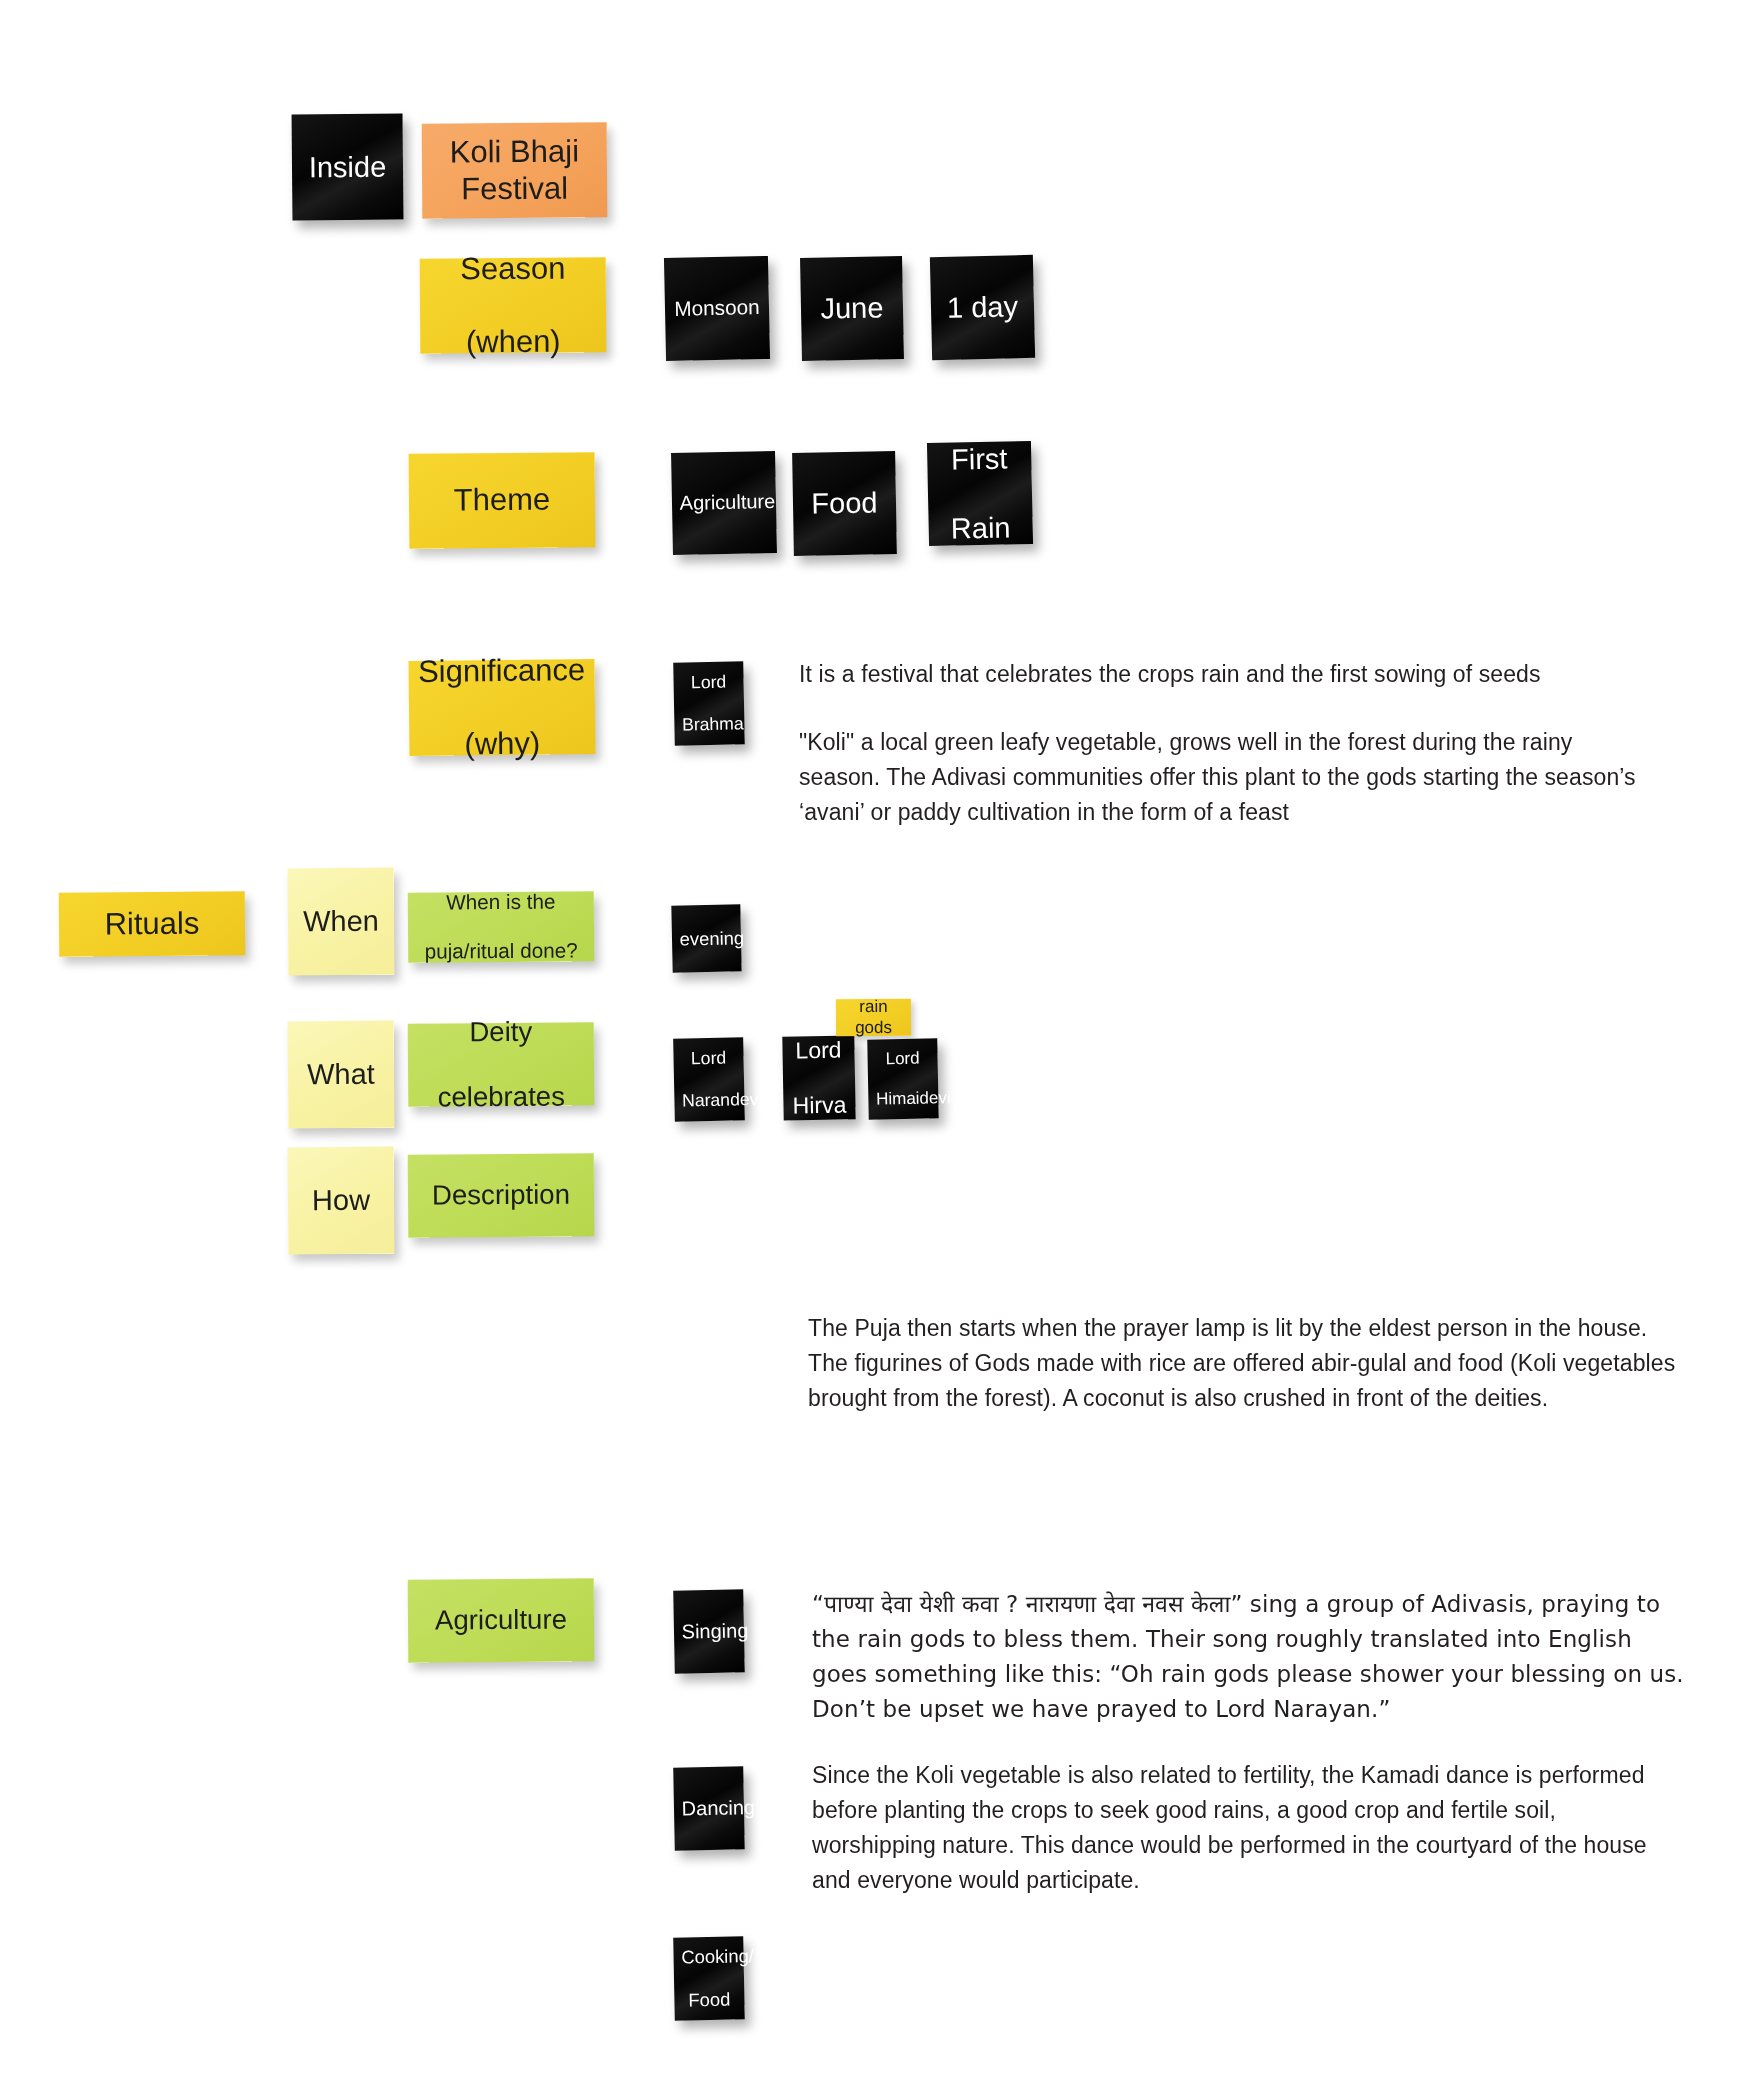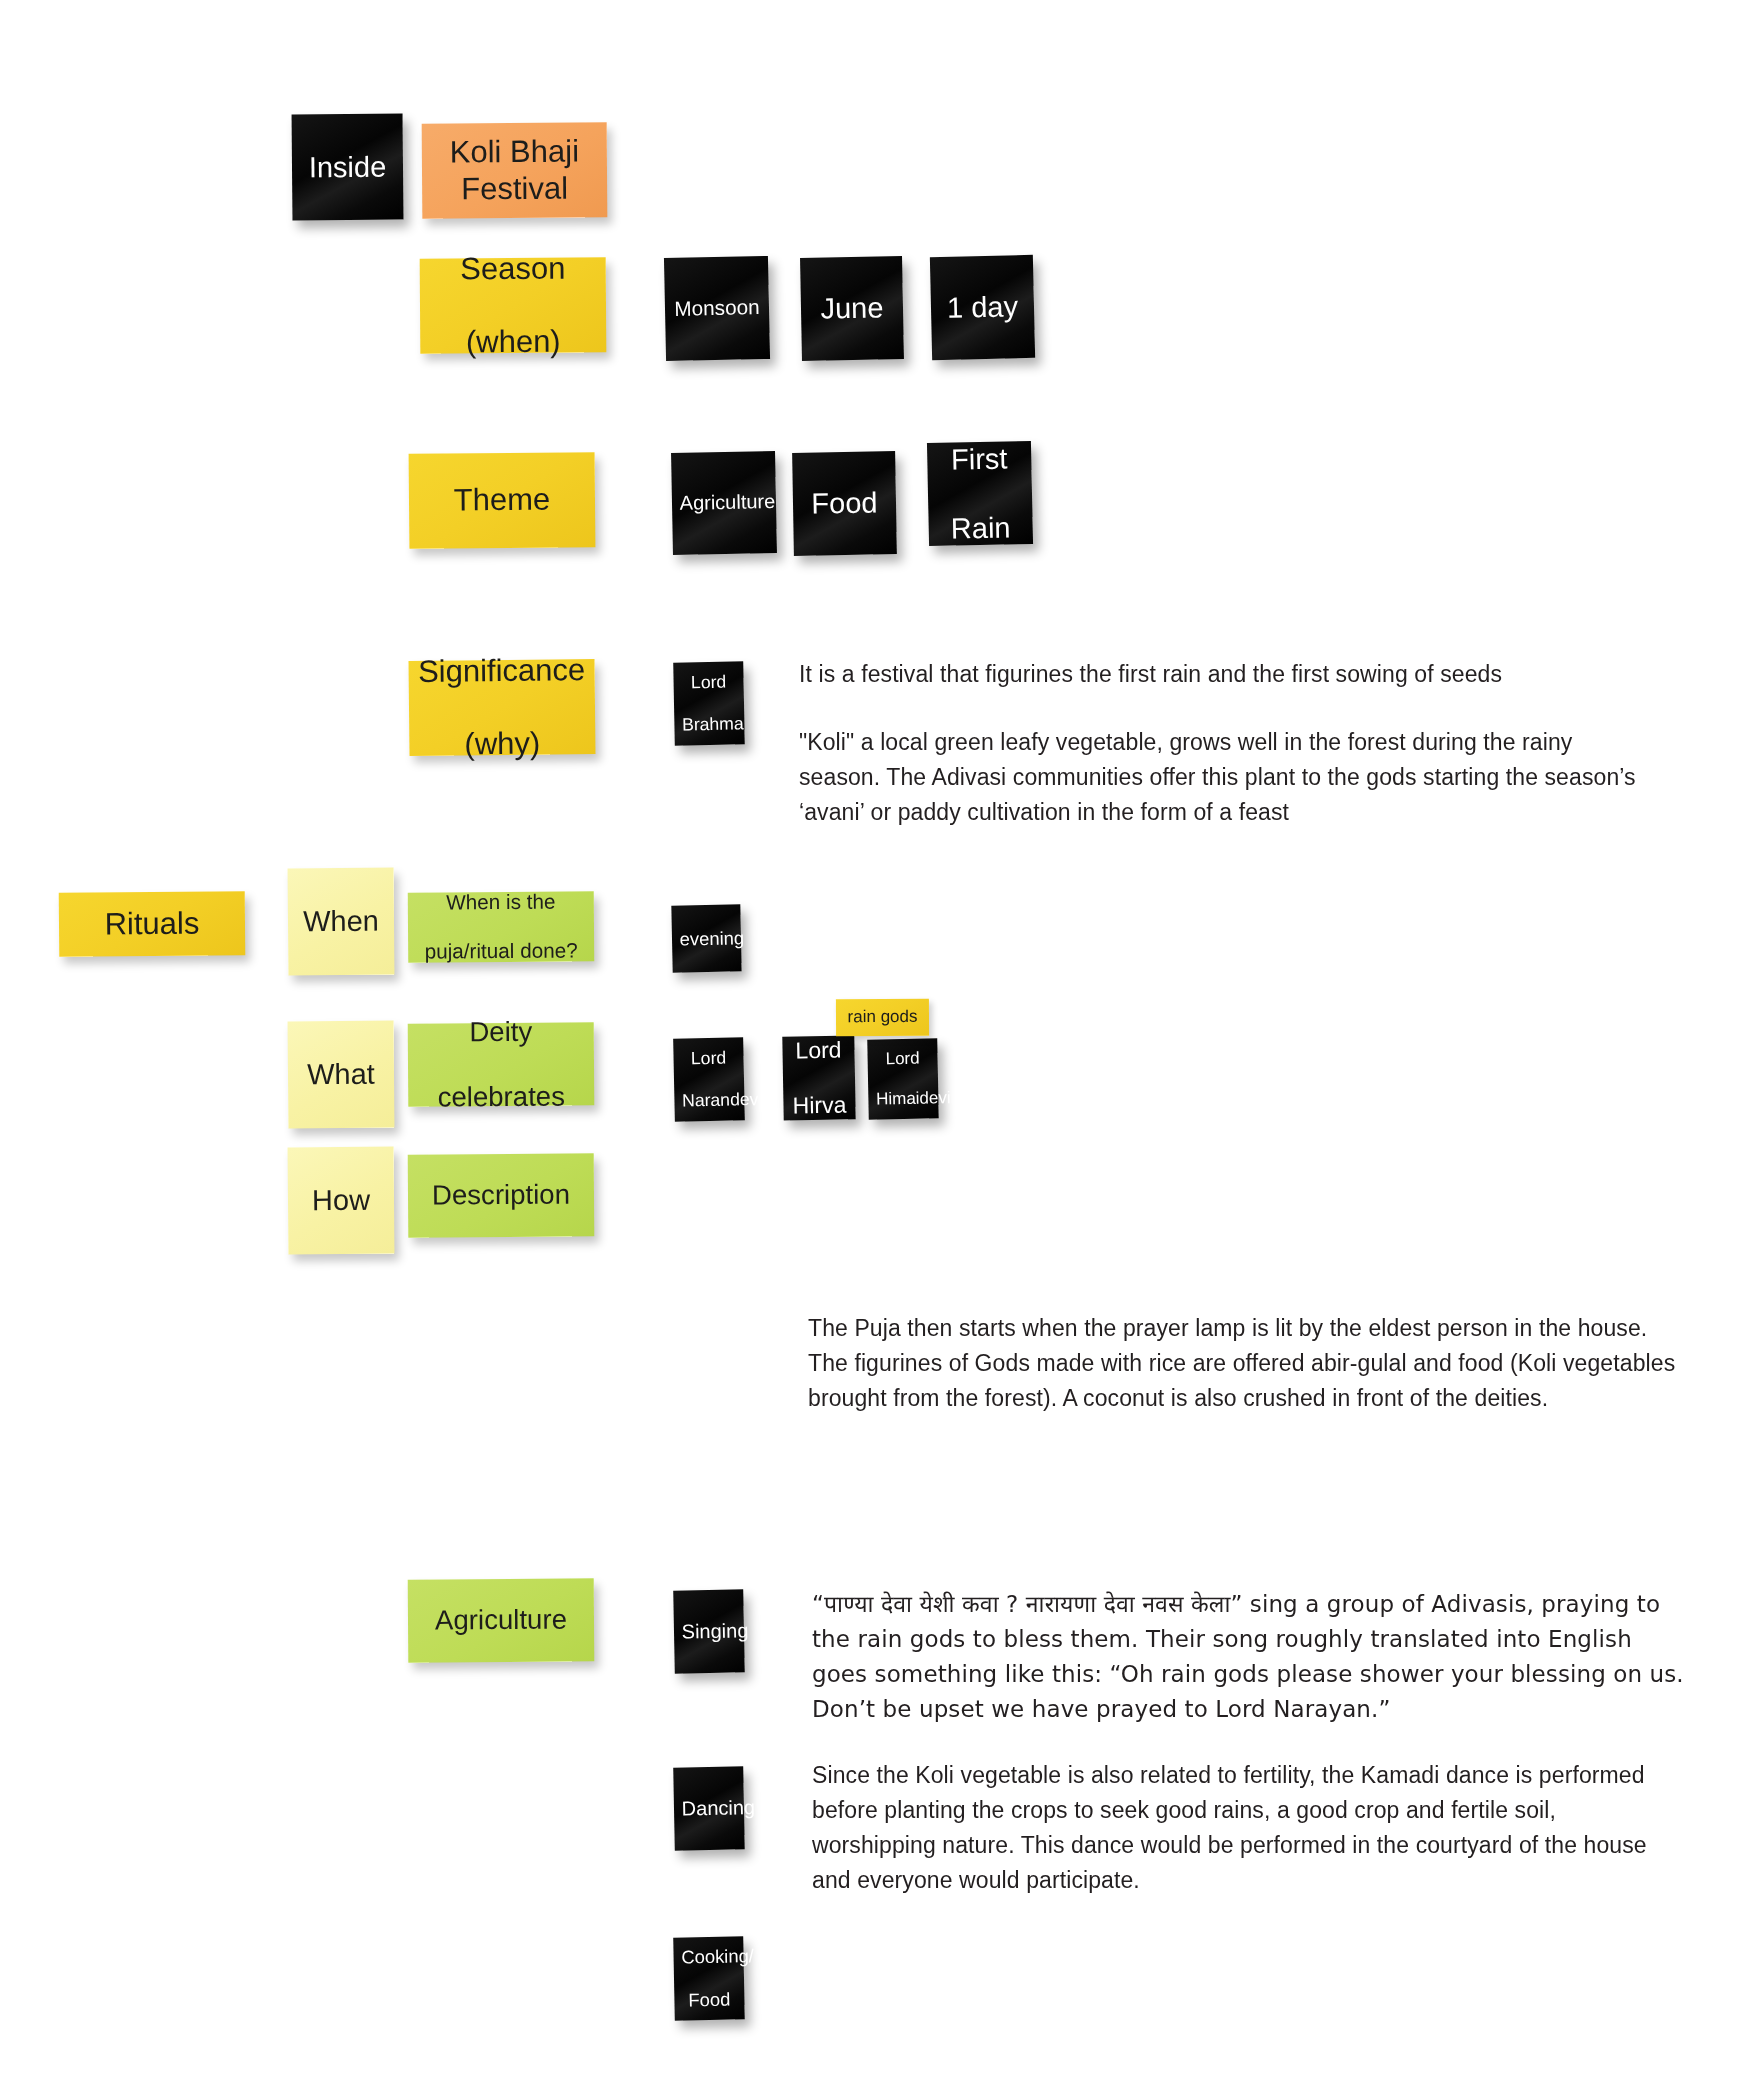--- a/index.html
+++ b/index.html
@@ -115,21 +115,21 @@
       <span>Significance</span><br><span>(why)</span>
     </span>
   </div>
 
   <div class="note n-black" style="left:674px; top:622px; width:70px; height:83px; font-size:17.6px; transform:rotate(-1.1deg);">
     <span>
       <span>Lord</span><br><span>Brahma</span>
     </span>
   </div>
 
-  <div class="para" style="left:799px; top:617px; width:873px;">It is a festival that figurines the first rain and the first sowing of seeds</div>
+  <div class="para" style="left:799px; top:617px; width:873px;">It is a festival that celebrates the crops rain and the first sowing of seeds</div>
 
   <div class="para" style="left:799px; top:685px; width:839px;">"Koli" a local green leafy vegetable, grows well in the forest during the rainy season. The Adivasi communities offer this plant to the gods starting the season’s ‘avani’ or paddy cultivation in the form of a feast</div>
 
   <div class="note n-yellow" style="left:59px; top:852px; width:186px; height:64px; font-size:31px; transform:rotate(-0.5deg);">
     <span>Rituals</span>
   </div>
 
   <div class="note n-pale" style="left:288px; top:828px; width:106px; height:107px; font-size:29px; transform:rotate(-0.5deg);">
     <span>When</span>
   </div>
@@ -165,21 +165,21 @@
       <span>Lord</span><br><span>Hirva</span>
     </span>
   </div>
 
   <div class="note n-black" style="left:868px; top:999px; width:70px; height:80px; font-size:17px; transform:rotate(-1.1deg);">
     <span>
       <span>Lord</span><br><span>Himaidevi</span>
     </span>
   </div>
 
-  <div class="note n-yellow" style="left:836px; top:959px; width:93px; height:37px; font-size:17px; transform:rotate(-0.3deg); box-shadow:3.1px 3.8px 6.1px rgba(0,0,0,0.20); z-index:5;">
+  <div class="note n-yellow" style="left:836px; top:959px; width:75px; height:37px; font-size:17px; transform:rotate(-0.3deg); box-shadow:3.1px 3.8px 6.1px rgba(0,0,0,0.20); z-index:5;">
     <span>rain gods</span>
   </div>
 
   <div class="note n-pale" style="left:288px; top:1107px; width:106px; height:107px; font-size:29px; transform:rotate(-0.5deg);">
     <span>How</span>
   </div>
 
   <div class="note n-lime" style="left:408px; top:1114px; width:186px; height:83px; font-size:27.6px; transform:rotate(-0.4deg);">
     <span>Description</span>
   </div>

